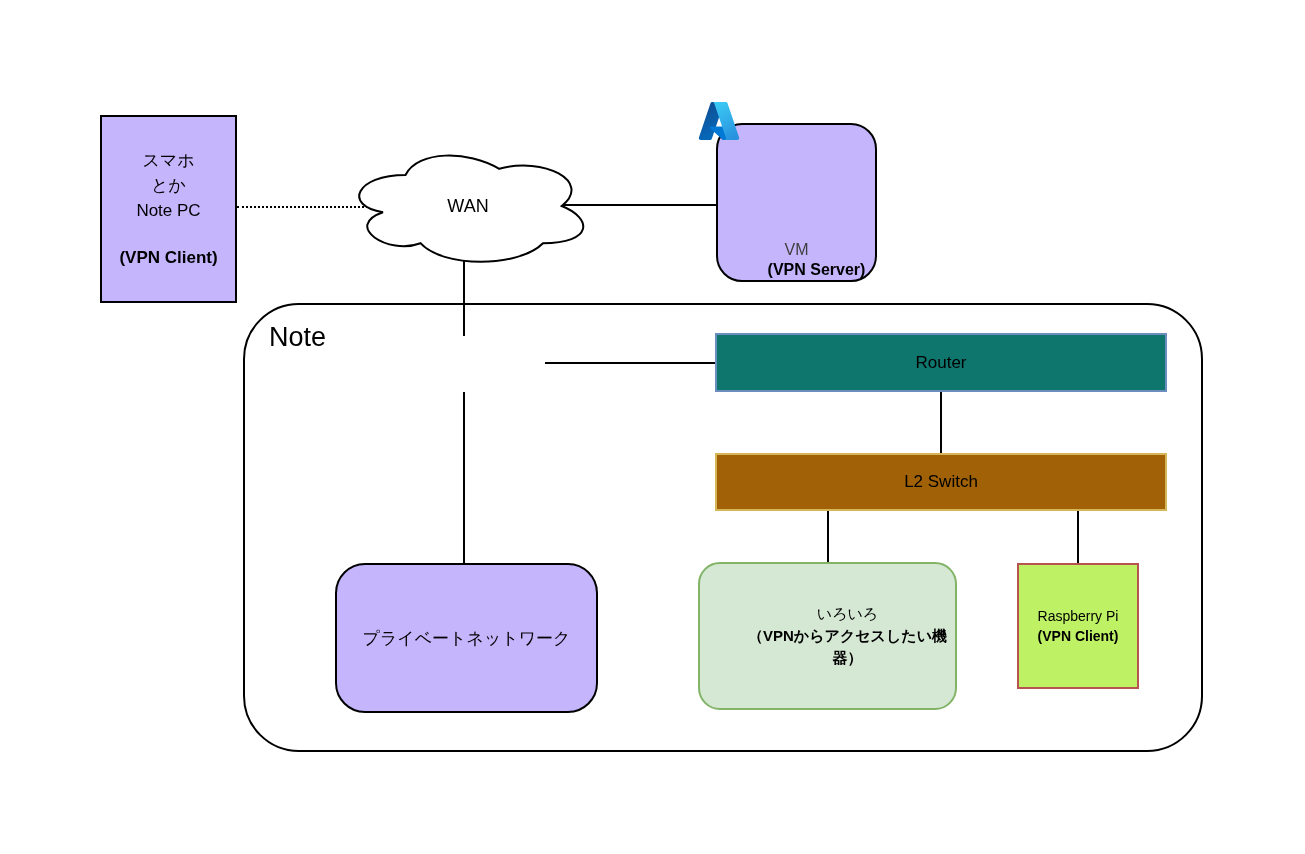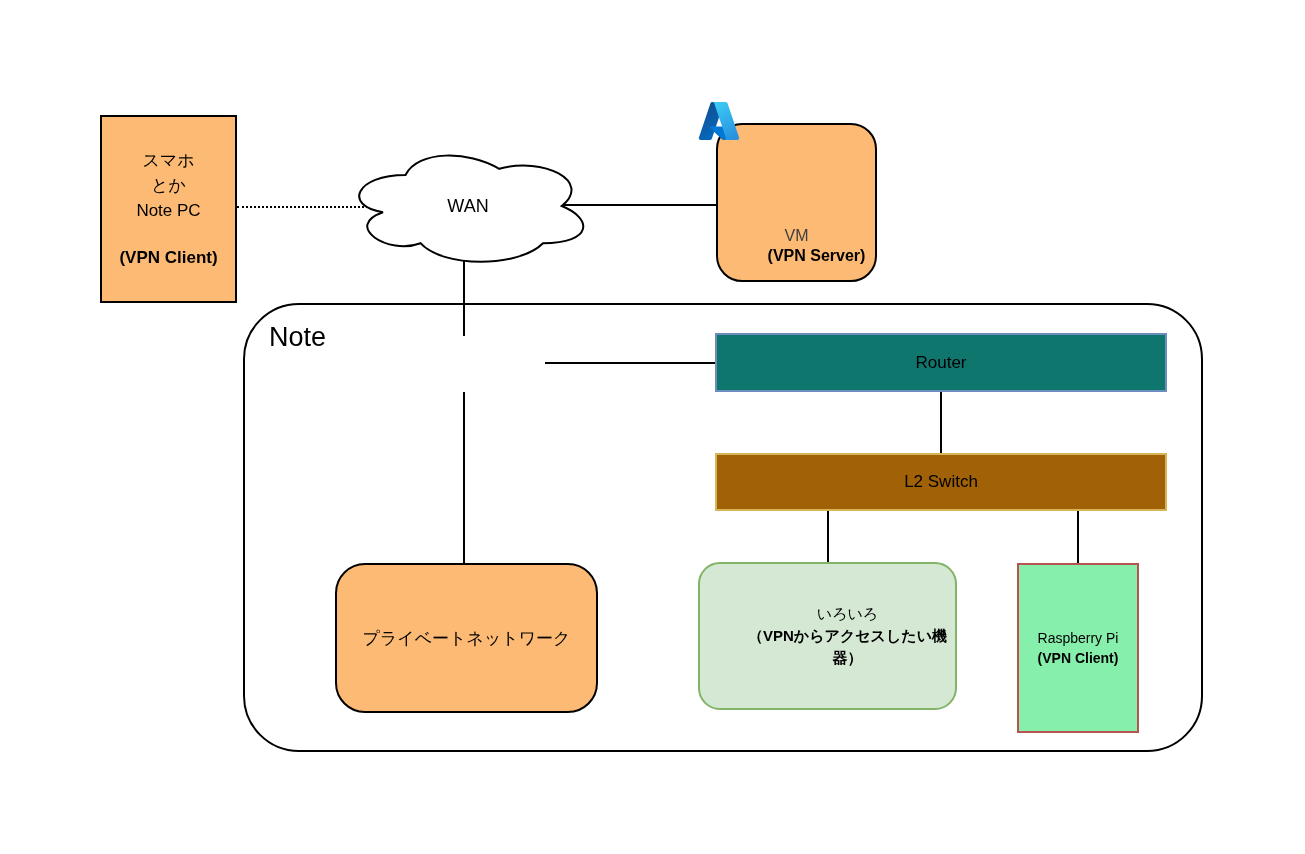--- a/index.html
+++ b/index.html
@@ -7,34 +7,34 @@
   #canvas{position:relative;width:1305px;height:854px;background:#fff;overflow:hidden;}
 
   
   .edge{position:absolute;z-index:1;}
   .edge-h{height:0;border-top:2px solid #000;}
   .edge-v{width:0;border-left:2px solid #000;}
   .edge-dotted{height:0;border-top:2px dotted #000;}
 
   
   .node{position:absolute;box-sizing:border-box;display:flex;flex-direction:column;
-        align-items:center;justify-content:center;text-align:center;z-index:2;background:#fdba74;}
+        align-items:center;justify-content:center;text-align:center;z-index:2;background:#c4b5fd;}
   .node .ln{display:block;}
 
   
   .client-box{left:100px;top:115px;width:137px;height:188px;border:2px solid #000;
               font-size:17px;line-height:25px;}
   .client-box .role{margin-top:22px;font-weight:bold;}
 
   .cloud-svg{position:absolute;left:341px;top:142px;z-index:2;}
   .cloud-label{position:absolute;left:343px;top:144px;width:250px;height:124px;
                display:flex;align-items:center;justify-content:center;font-size:18px;z-index:3;}
 
   .vm-node{left:716px;top:123px;width:161px;height:159px;border:2px solid #000;border-radius:26px;
-           justify-content:flex-end;padding-bottom:14px;font-size:16px;line-height:20px;}
+           justify-content:flex-end;font-size:16px;line-height:20px;}
   .vm-node .vm-label{color:#404040;}
   .vm-node .role{font-weight:bold;color:#000;margin-left:40px;}
   .azure-logo{position:absolute;left:697px;top:99px;width:44px;height:44px;z-index:3;}
 
   .home-box{position:absolute;left:243px;top:303px;width:960px;height:449px;box-sizing:border-box;
             border:2px solid #000;border-radius:56px;z-index:1;background:transparent;}
   .home-label{position:absolute;left:269px;top:322px;font-size:27px;z-index:2;}
 
   .hgw-box{left:384px;top:335px;width:161px;height:57px;border:2px solid #000;font-size:17px;}
 
@@ -43,22 +43,22 @@
   .l2-box{left:715px;top:453px;width:452px;height:58px;
           background:#a16207;border:2px solid #d6b656;font-size:17px;}
 
   .priv-box{left:335px;top:563px;width:263px;height:150px;border:2px solid #000;
             border-radius:30px;font-size:17px;}
 
   .devices-box{left:698px;top:562px;width:259px;height:148px;border-radius:22px;
                background:#d5e8d4;border:2px solid #82b366;font-size:15px;line-height:22px;padding-left:40px;}
   .devices-box .role{font-weight:bold;}
 
-  .rpi-box{left:1017px;top:563px;width:122px;height:170px;
-           background:#86efac;border:2px solid #b85450;font-size:14px;line-height:20px;}
+  .rpi-box{left:1017px;top:563px;width:122px;height:126px;
+           background:#bef264;border:2px solid #b85450;font-size:14px;line-height:20px;}
   .rpi-box .role{font-weight:bold;}
 </style>
 </head>
 <body>
 
 <div id="canvas">
 
   <div class="edge edge-dotted" style="left:237px;top:206px;width:135px;"></div>
   <div class="edge edge-h" style="left:558px;top:204px;width:158px;"></div>
   <div class="edge edge-v" style="left:463px;top:250px;height:86px;"></div>

